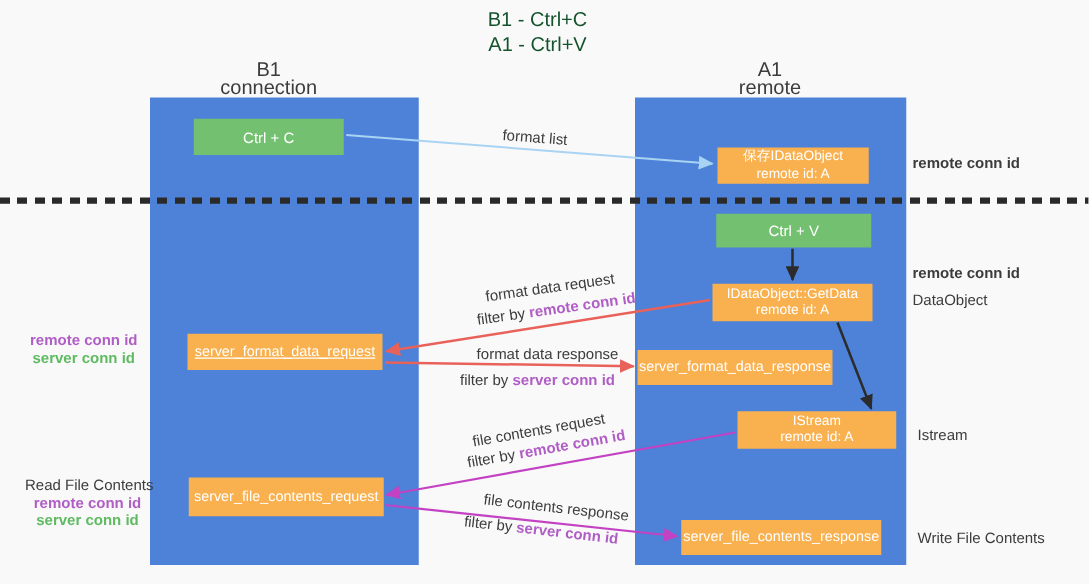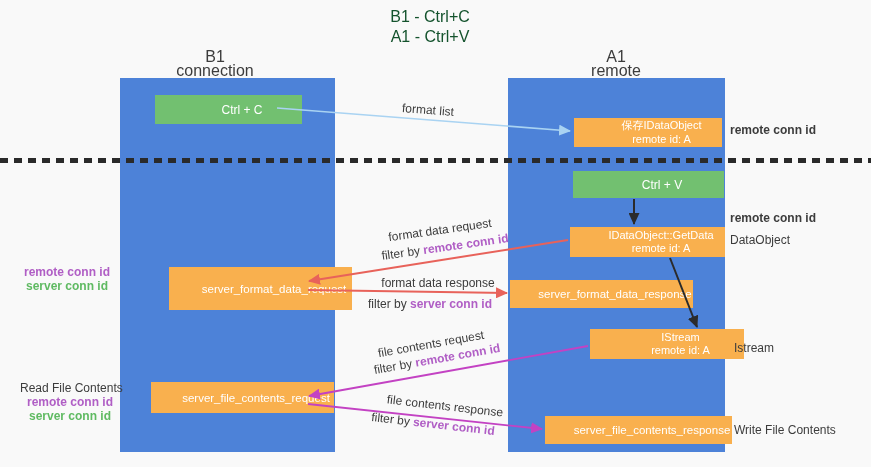--- a/index.html
+++ b/index.html
@@ -22,21 +22,21 @@
   .title{position:absolute;left:0;top:7px;width:860px;text-align:center;
     font-size:16px;color:#14532d;line-height:20px;}
   .lane-header{position:absolute;width:160px;text-align:center;top:50px;
     font-size:16px;color:#3c3c3c;line-height:14px;}
   .lane{position:absolute;background:var(--c-lane-blue,#4d82d8);}
   .lane-left{left:120px;top:78px;width:215px;height:374px;}
   .lane-right{left:508px;top:78px;width:217px;height:374px;}
   .dashed{position:absolute;left:0;top:158px;width:871px;height:5px;
     background:repeating-linear-gradient(90deg,var(--c-dashed-line,#2a2a2a) 0 8px,transparent 8px 14px);}
   .box{position:absolute;display:flex;flex-direction:column;align-items:center;justify-content:center;
-    color:#fff;text-align:center;white-space:nowrap;z-index:2;padding-left:27px;}
+    color:#fff;text-align:center;white-space:nowrap;z-index:2;}
   .box-green{background:var(--c-box-green,#72c070);font-size:12px;}
   .box-orange{background:var(--c-box-orange,#f9b04e);font-size:11.5px;}
   .box-2line{font-size:11px;line-height:13.5px;}
   .flow-label{position:absolute;font-size:12px;color:#3c3c3c;white-space:nowrap;z-index:4;}
   .key-purple{color:var(--c-label-purple,#b05ec5);font-weight:bold;}
   .key-green{color:var(--c-label-green,#5fba62);font-weight:bold;}
   .side-label{position:absolute;font-size:12px;color:#3c3c3c;white-space:nowrap;z-index:4;}
   .side-group{position:absolute;font-size:12px;text-align:center;line-height:14px;z-index:4;white-space:nowrap;}
   .arrows{position:absolute;left:0;top:0;z-index:3;pointer-events:none;}
   .st-lightblue{stroke:var(--c-arrow-lightblue,#a9d3f2);}
@@ -68,21 +68,21 @@
   </div>
 
   <div class="lane lane-left"></div>
   <div class="lane lane-right"></div>
 
   <div class="dashed"></div>
 
   <div class="box box-green" style="left:155px;top:95px;width:120px;height:29px;">
     <span>Ctrl + C</span>
   </div>
-  <div class="box box-orange" style="left:169px;top:267px;width:156px;height:43px;">
+  <div class="box box-orange" style="left:150px;top:267px;width:156px;height:29px;text-decoration:underline;">
     <span>server_format_data_request</span>
   </div>
   <div class="box box-orange" style="left:151px;top:382px;width:156px;height:31px;">
     <span>server_file_contents_request</span>
   </div>
 
   <div class="box box-orange box-2line" style="left:574px;top:118px;width:121px;height:29px;">
     <span>保存IDataObject</span>
     <span>remote id: A</span>
   </div>

